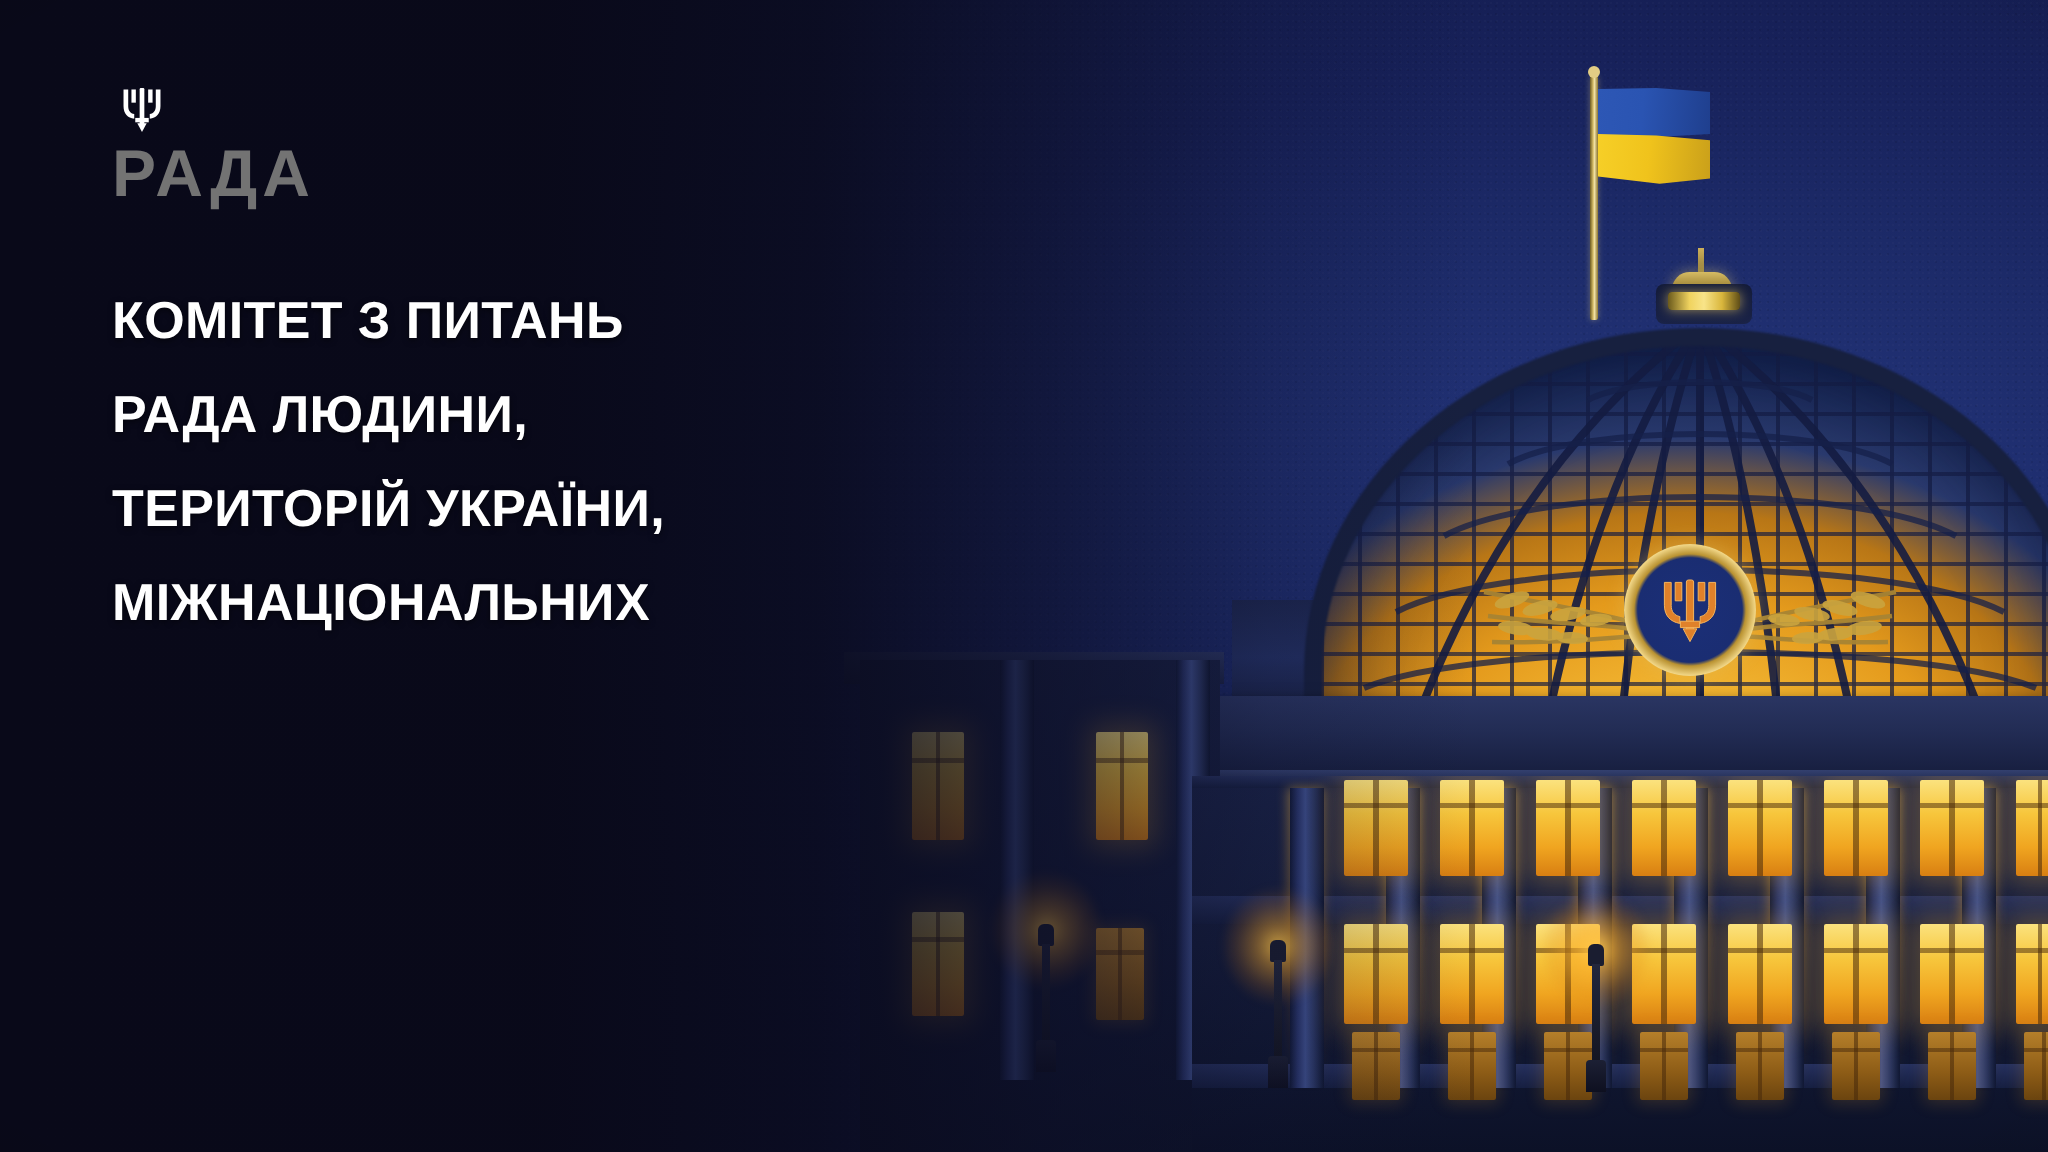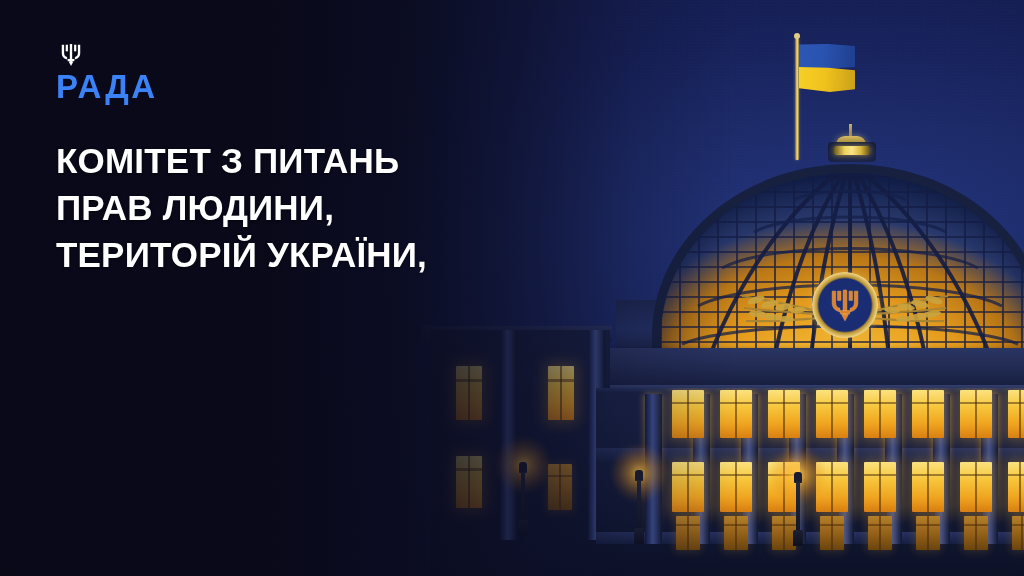--- a/index.html
+++ b/index.html
@@ -307,37 +307,37 @@
     z-index: 20;
   }
   .brand-mark {
     display: block;
     width: 22px; height: 26px;
     margin-left: 4px;
     margin-bottom: 2px;
   }
   .brand-name {
     display: block;
-    color: #3b82f6;
+    color: #737373;
     font-size: 33px;
     font-weight: bold;
     letter-spacing: 2.5px;
     line-height: 1;
     text-align: center;
   }
   .headline {
     position: absolute;
     left: 56px; top: 137px;
     z-index: 20;
     width: 700px;
   }
   .headline-line {
     display: block;
     color: #ffffff;
-    font-size: 35px;
+    font-size: 26px;
     font-weight: bold;
     line-height: 47px;
     letter-spacing: .2px;
     white-space: nowrap;
     text-shadow: 0 1px 3px rgba(0,0,0,.55);
   }
 </style>
 </head>
 <body>
 
@@ -532,17 +532,18 @@
         <path d="M19.2 3 h3 v9 h-3 Z"></path>
         <path d="M10.4 22.4 h9.2 v3 h-9.2 Z"></path>
         <path d="M11.8 26 h6.4 l-3.2 6 Z"></path>
       </g>
     </svg>
     <span class="brand-name">РАДА</span>
   </div>
 
   <div class="headline">
     <span class="headline-line">КОМІТЕТ З ПИТАНЬ</span>
-    <span class="headline-line">ПРАВ ЛЮДИНИ,</span>
+    <span class="headline-line">РАДА ЛЮДИНИ,</span>
     <span class="headline-line">ТЕРИТОРІЙ УКРАЇНИ,</span>
+    <span class="headline-line">МІЖНАЦІОНАЛЬНИХ</span>
   </div>
 
 </div>
 
 </body></html>

